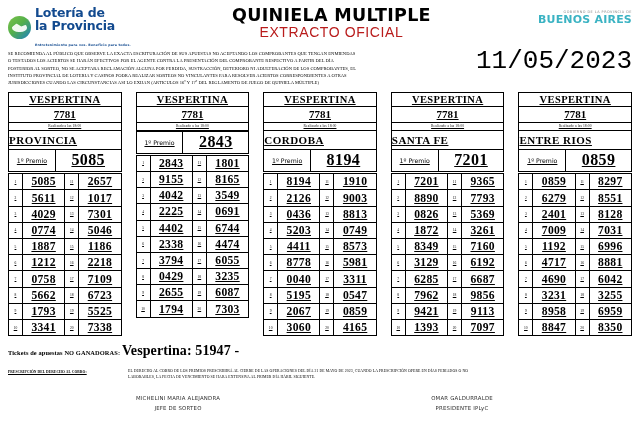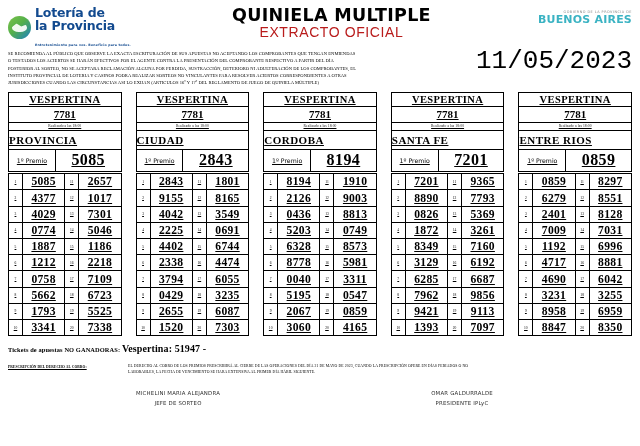--- a/index.html
+++ b/index.html
@@ -66,21 +66,21 @@
 
   table.grid{width:100%;border-collapse:collapse;table-layout:fixed;margin-top:1px;}
   table.grid td{border:1px solid #000;height:15.2px;padding:0;}
   td.idx{width:11.5%;text-align:center;font-size:3.6px;font-family:"Liberation Serif",serif;
          vertical-align:middle;}
   td.val{text-align:center;font-weight:bold;font-size:11.6px;
          font-family:"Liberation Serif",serif;letter-spacing:.3px;}
 
   
   .nogan{margin-top:7px;font-size:6.4px;font-weight:bold;letter-spacing:.1px;}
-  .nogan .big{font-size:10px;}
+  .nogan .big{font-size:14px;}
   .presc{display:flex;margin-top:10px;gap:8px;}
   .presc-lbl{font-size:3.6px;text-decoration:underline;font-weight:bold;
              width:112px;flex:none;letter-spacing:.1px;padding-top:.5px;}
   .presc-txt{font-size:3.8px;line-height:1.55;flex:1;letter-spacing:.1px;}
   .signs{display:flex;margin-top:12px;padding:0 28px;}
   .sign{flex:1;text-align:center;font-family:"DejaVu Sans",sans-serif;
         font-size:5.4px;line-height:1.85;color:#333;letter-spacing:.2px;}
 </style>
 </head>
 <body>
@@ -135,21 +135,21 @@
         <table class="grid">
           <tbody>
             <tr>
               <td class="idx">1</td>
               <td class="val">5085</td>
               <td class="idx">11</td>
               <td class="val">2657</td>
             </tr>
             <tr>
               <td class="idx">2</td>
-              <td class="val">4377</td>
+              <td class="val">5611</td>
               <td class="idx">12</td>
               <td class="val">1017</td>
             </tr>
             <tr>
               <td class="idx">3</td>
               <td class="val">4029</td>
               <td class="idx">13</td>
               <td class="val">7301</td>
             </tr>
             <tr>
@@ -195,21 +195,20 @@
               <td class="val">7338</td>
             </tr>
           </tbody>
         </table>
       </div>
       <div class="col">
         <div class="box">
           <div class="hdr-cell h-vesp">VESPERTINA</div>
           <div class="hdr-cell h-num">7781</div>
           <div class="hdr-cell h-time">Realizado a las  18:00</div>
-          <div class="h-prov">CIUDAD</div>
         </div>
         <div class="first">
           <div class="first-lbl">1º Premio</div>
           <div class="first-val">2843</div>
         </div>
         <table class="grid">
           <tbody>
             <tr>
               <td class="idx">1</td>
               <td class="val">2843</td>
@@ -259,21 +258,21 @@
               <td class="val">3235</td>
             </tr>
             <tr>
               <td class="idx">9</td>
               <td class="val">2655</td>
               <td class="idx">19</td>
               <td class="val">6087</td>
             </tr>
             <tr>
               <td class="idx">10</td>
-              <td class="val">1520</td>
+              <td class="val">1794</td>
               <td class="idx">20</td>
               <td class="val">7303</td>
             </tr>
           </tbody>
         </table>
       </div>
       <div class="col">
         <div class="box">
           <div class="hdr-cell h-vesp">VESPERTINA</div>
           <div class="hdr-cell h-num">7781</div>
@@ -305,21 +304,21 @@
               <td class="val">8813</td>
             </tr>
             <tr>
               <td class="idx">4</td>
               <td class="val">5203</td>
               <td class="idx">14</td>
               <td class="val">0749</td>
             </tr>
             <tr>
               <td class="idx">5</td>
-              <td class="val">6328</td>
+              <td class="val">4411</td>
               <td class="idx">15</td>
               <td class="val">8573</td>
             </tr>
             <tr>
               <td class="idx">6</td>
               <td class="val">8778</td>
               <td class="idx">16</td>
               <td class="val">5981</td>
             </tr>
             <tr>

